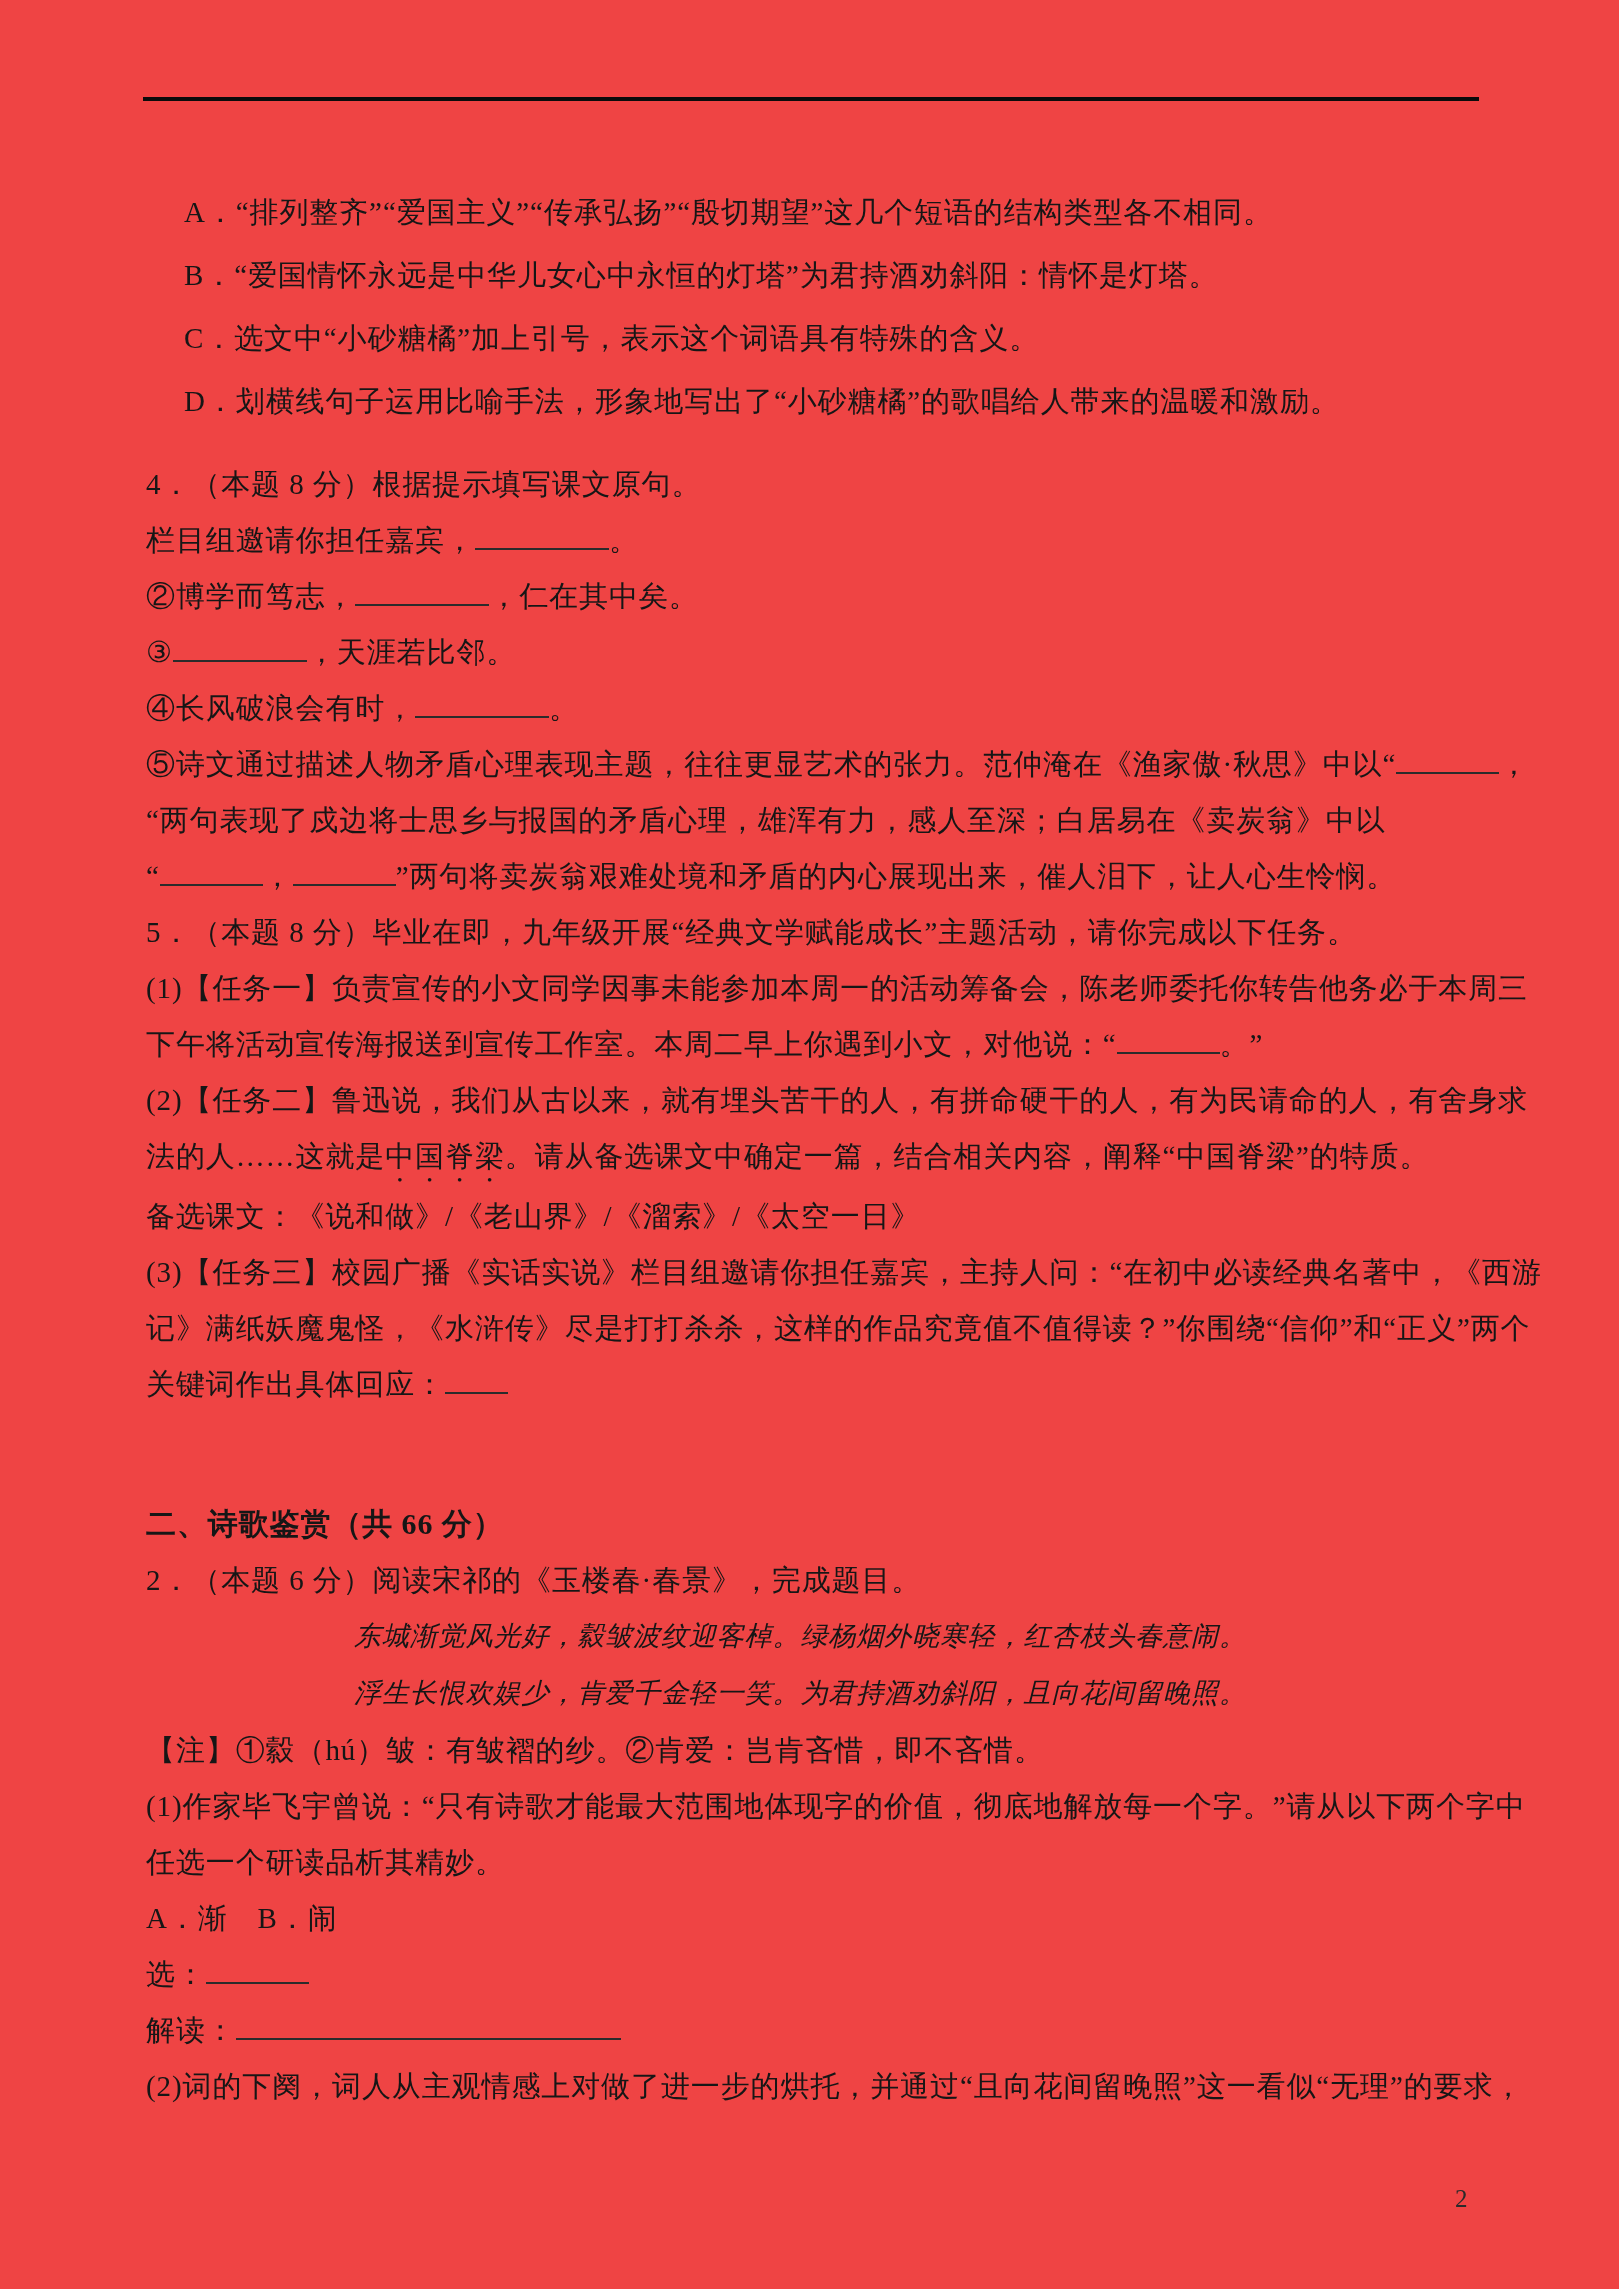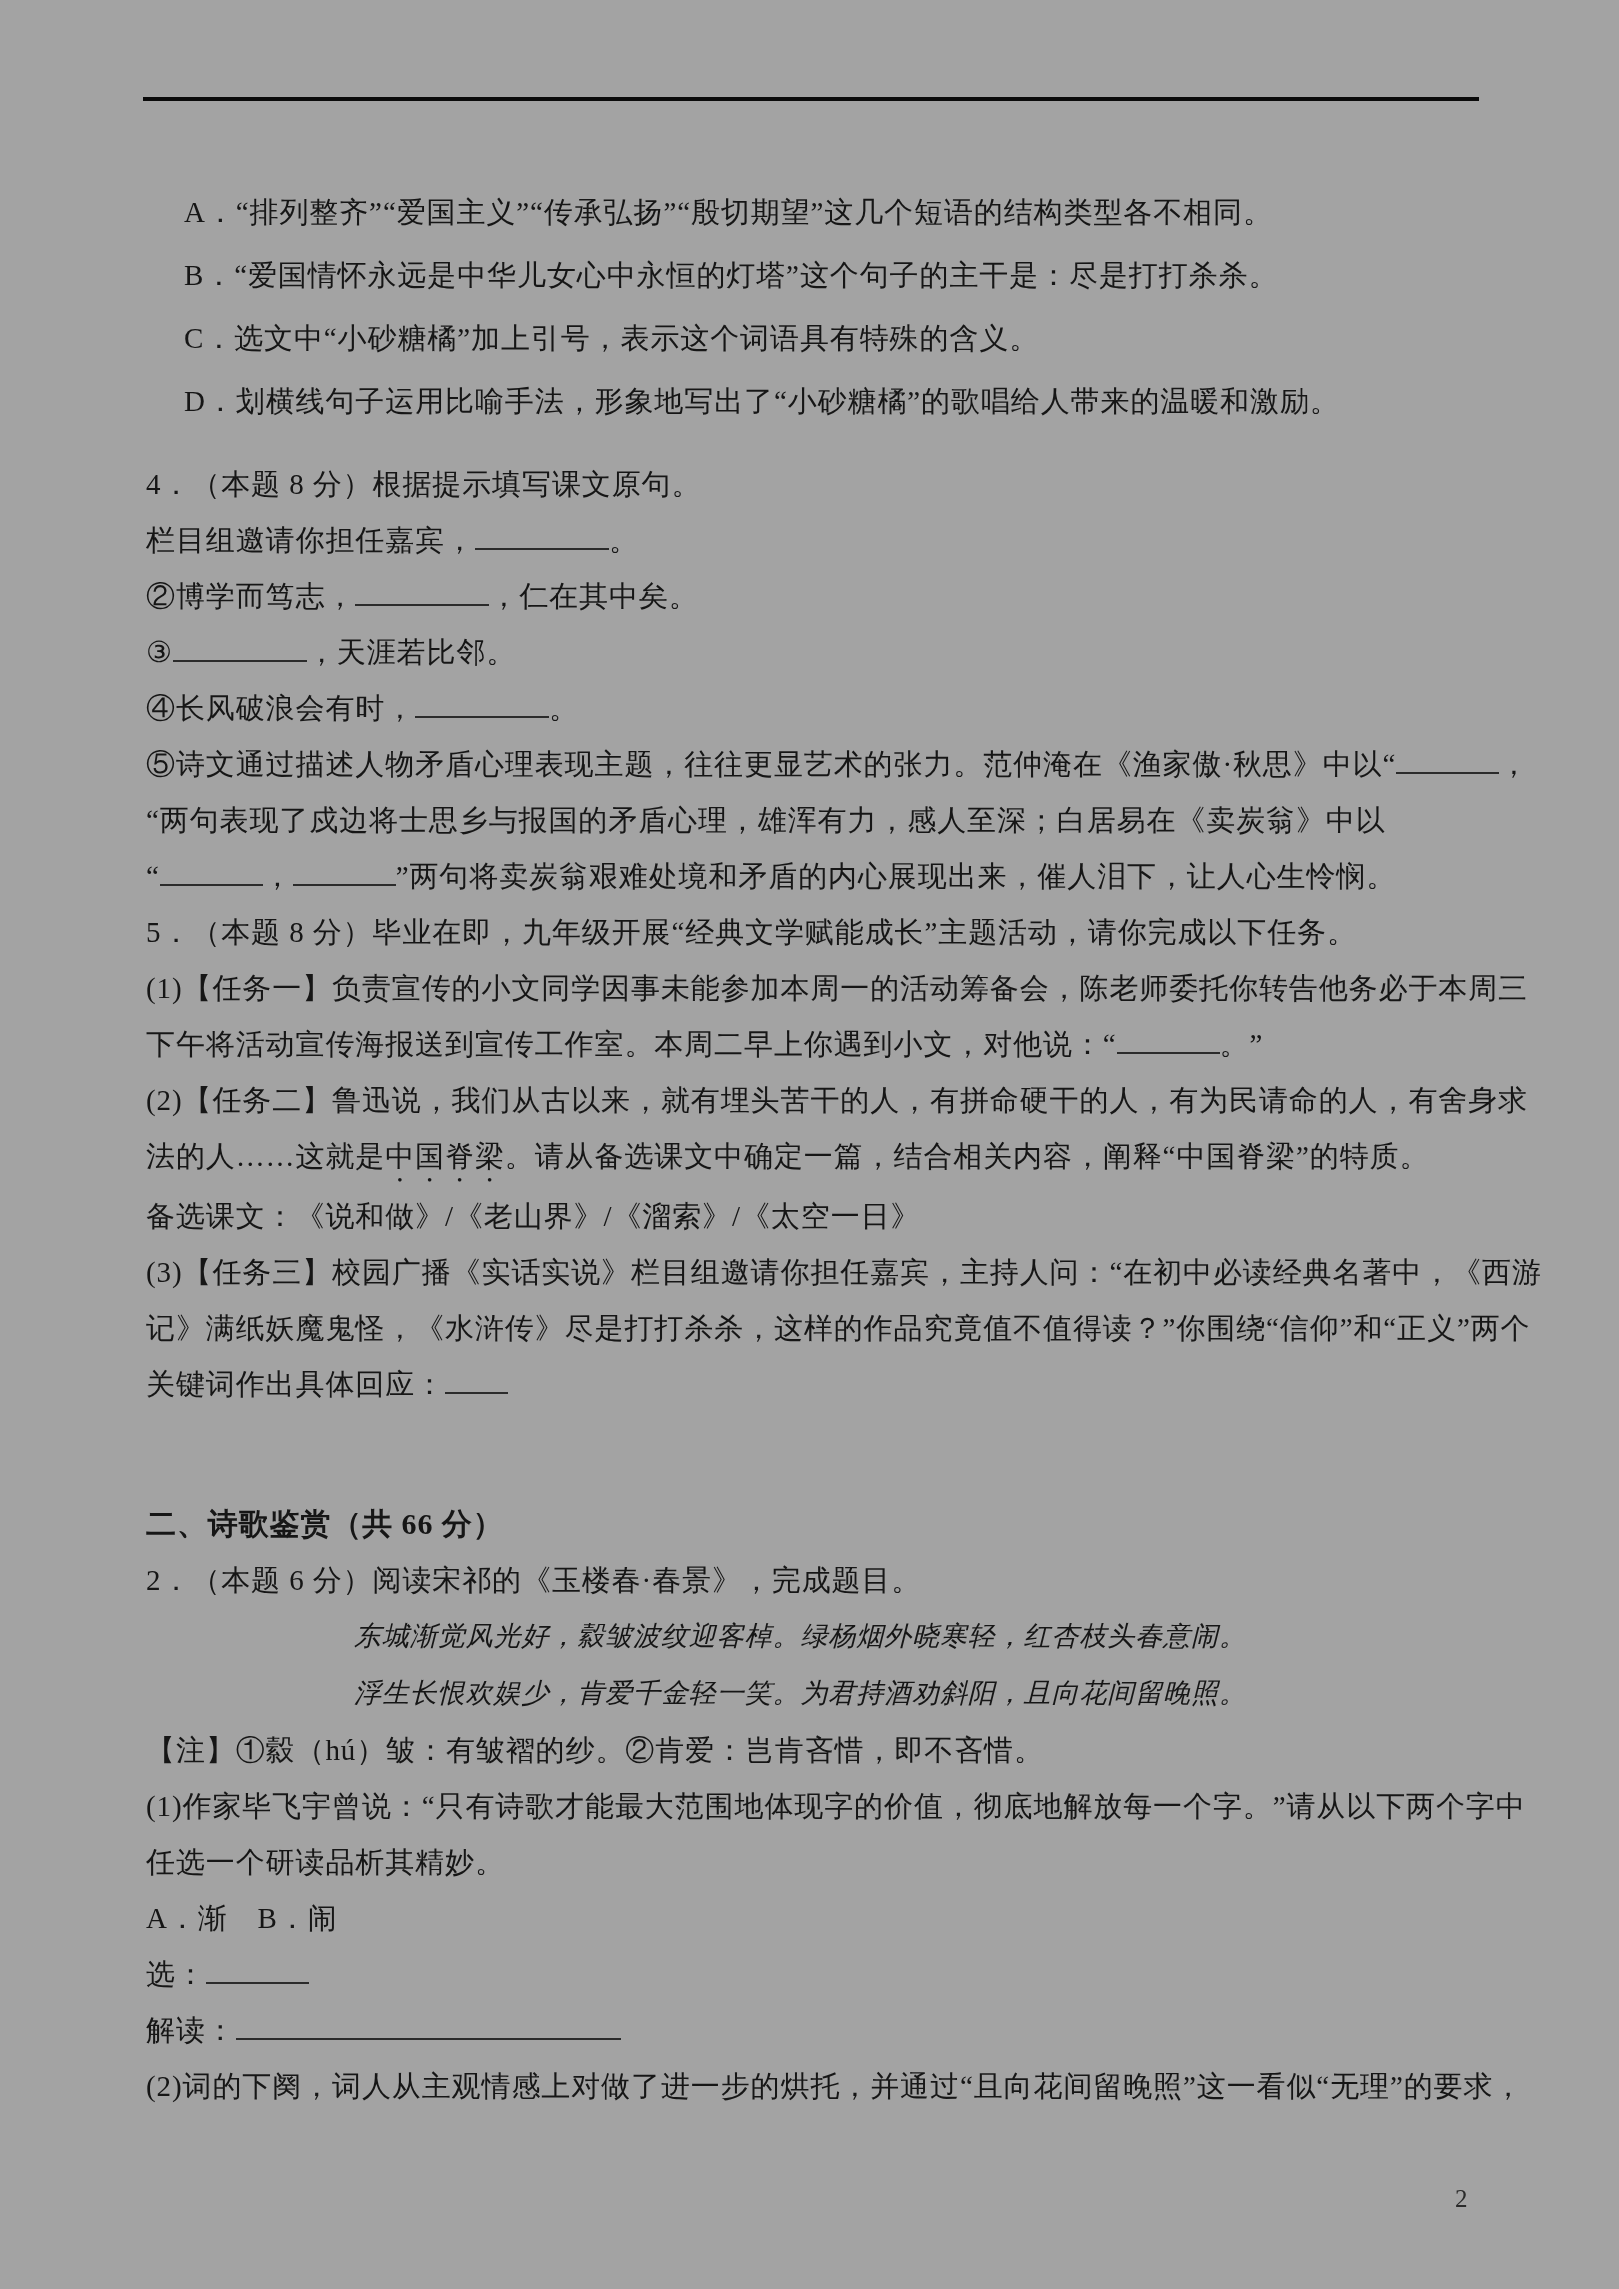--- a/index.html
+++ b/index.html
@@ -5,21 +5,21 @@
   html, body { margin: 0; padding: 0; }
   body {
     width: 1619px; height: 2289px;
     background: #ffffff;
     color: #161616;
     font-family: "Liberation Serif", "DejaVu Serif", serif;
   }
   .page {
     position: relative;
     width: 1619px; height: 2289px;
-    background: #a3a3a3;
+    background: #ef4444;
     overflow: hidden;
   }
   .top-rule {
     position: absolute;
     left: 143px; top: 97px;
     width: 1336px; height: 3.6px;
     background: #0b0b0b;
   }
   .content {
     position: absolute;
@@ -72,21 +72,21 @@
     color: #2a2a2a;
   }
 </style>
 </head>
 <body>
 
 <div class="page">
   <div class="top-rule"></div>
   <div class="content">
       <div class="line opt"><span>A．“排列整齐”“爱国主义”“传承弘扬”“殷切期望”这几个短语的结构类型各不相同。</span></div>
-      <div class="line opt"><span>B．“爱国情怀永远是中华儿女心中永恒的灯塔”这个句子的主干是：尽是打打杀杀。</span></div>
+      <div class="line opt"><span>B．“爱国情怀永远是中华儿女心中永恒的灯塔”为君持酒劝斜阳：情怀是灯塔。</span></div>
       <div class="line opt"><span>C．选文中“小砂糖橘”加上引号，表示这个词语具有特殊的含义。</span></div>
       <div class="line opt"><span>D．划横线句子运用比喻手法，形象地写出了“小砂糖橘”的歌唱给人带来的温暖和激励。</span></div>
       <div class="spacer sm"></div>
       <div class="line"><span>4．（本题 8 分）根据提示填写课文原句。</span></div>
       <div class="line"><span>栏目组邀请你担任嘉宾，</span><span class="blank b-lg"></span><span>。</span></div>
       <div class="line"><span>②博学而笃志，</span><span class="blank b-lg"></span><span>，仁在其中矣。</span></div>
       <div class="line"><span>③</span><span class="blank b-lg"></span><span>，天涯若比邻。</span></div>
       <div class="line"><span>④长风破浪会有时，</span><span class="blank b-lg"></span><span>。</span></div>
       <div class="line"><span>⑤诗文通过描述人物矛盾心理表现主题，往往更显艺术的张力。范仲淹在《渔家傲·秋思》中以“</span><span class="blank b-md"></span><span>，</span></div>
       <div class="line"><span>“两句表现了戍边将士思乡与报国的矛盾心理，雄浑有力，感人至深；白居易在《卖炭翁》中以</span></div>

